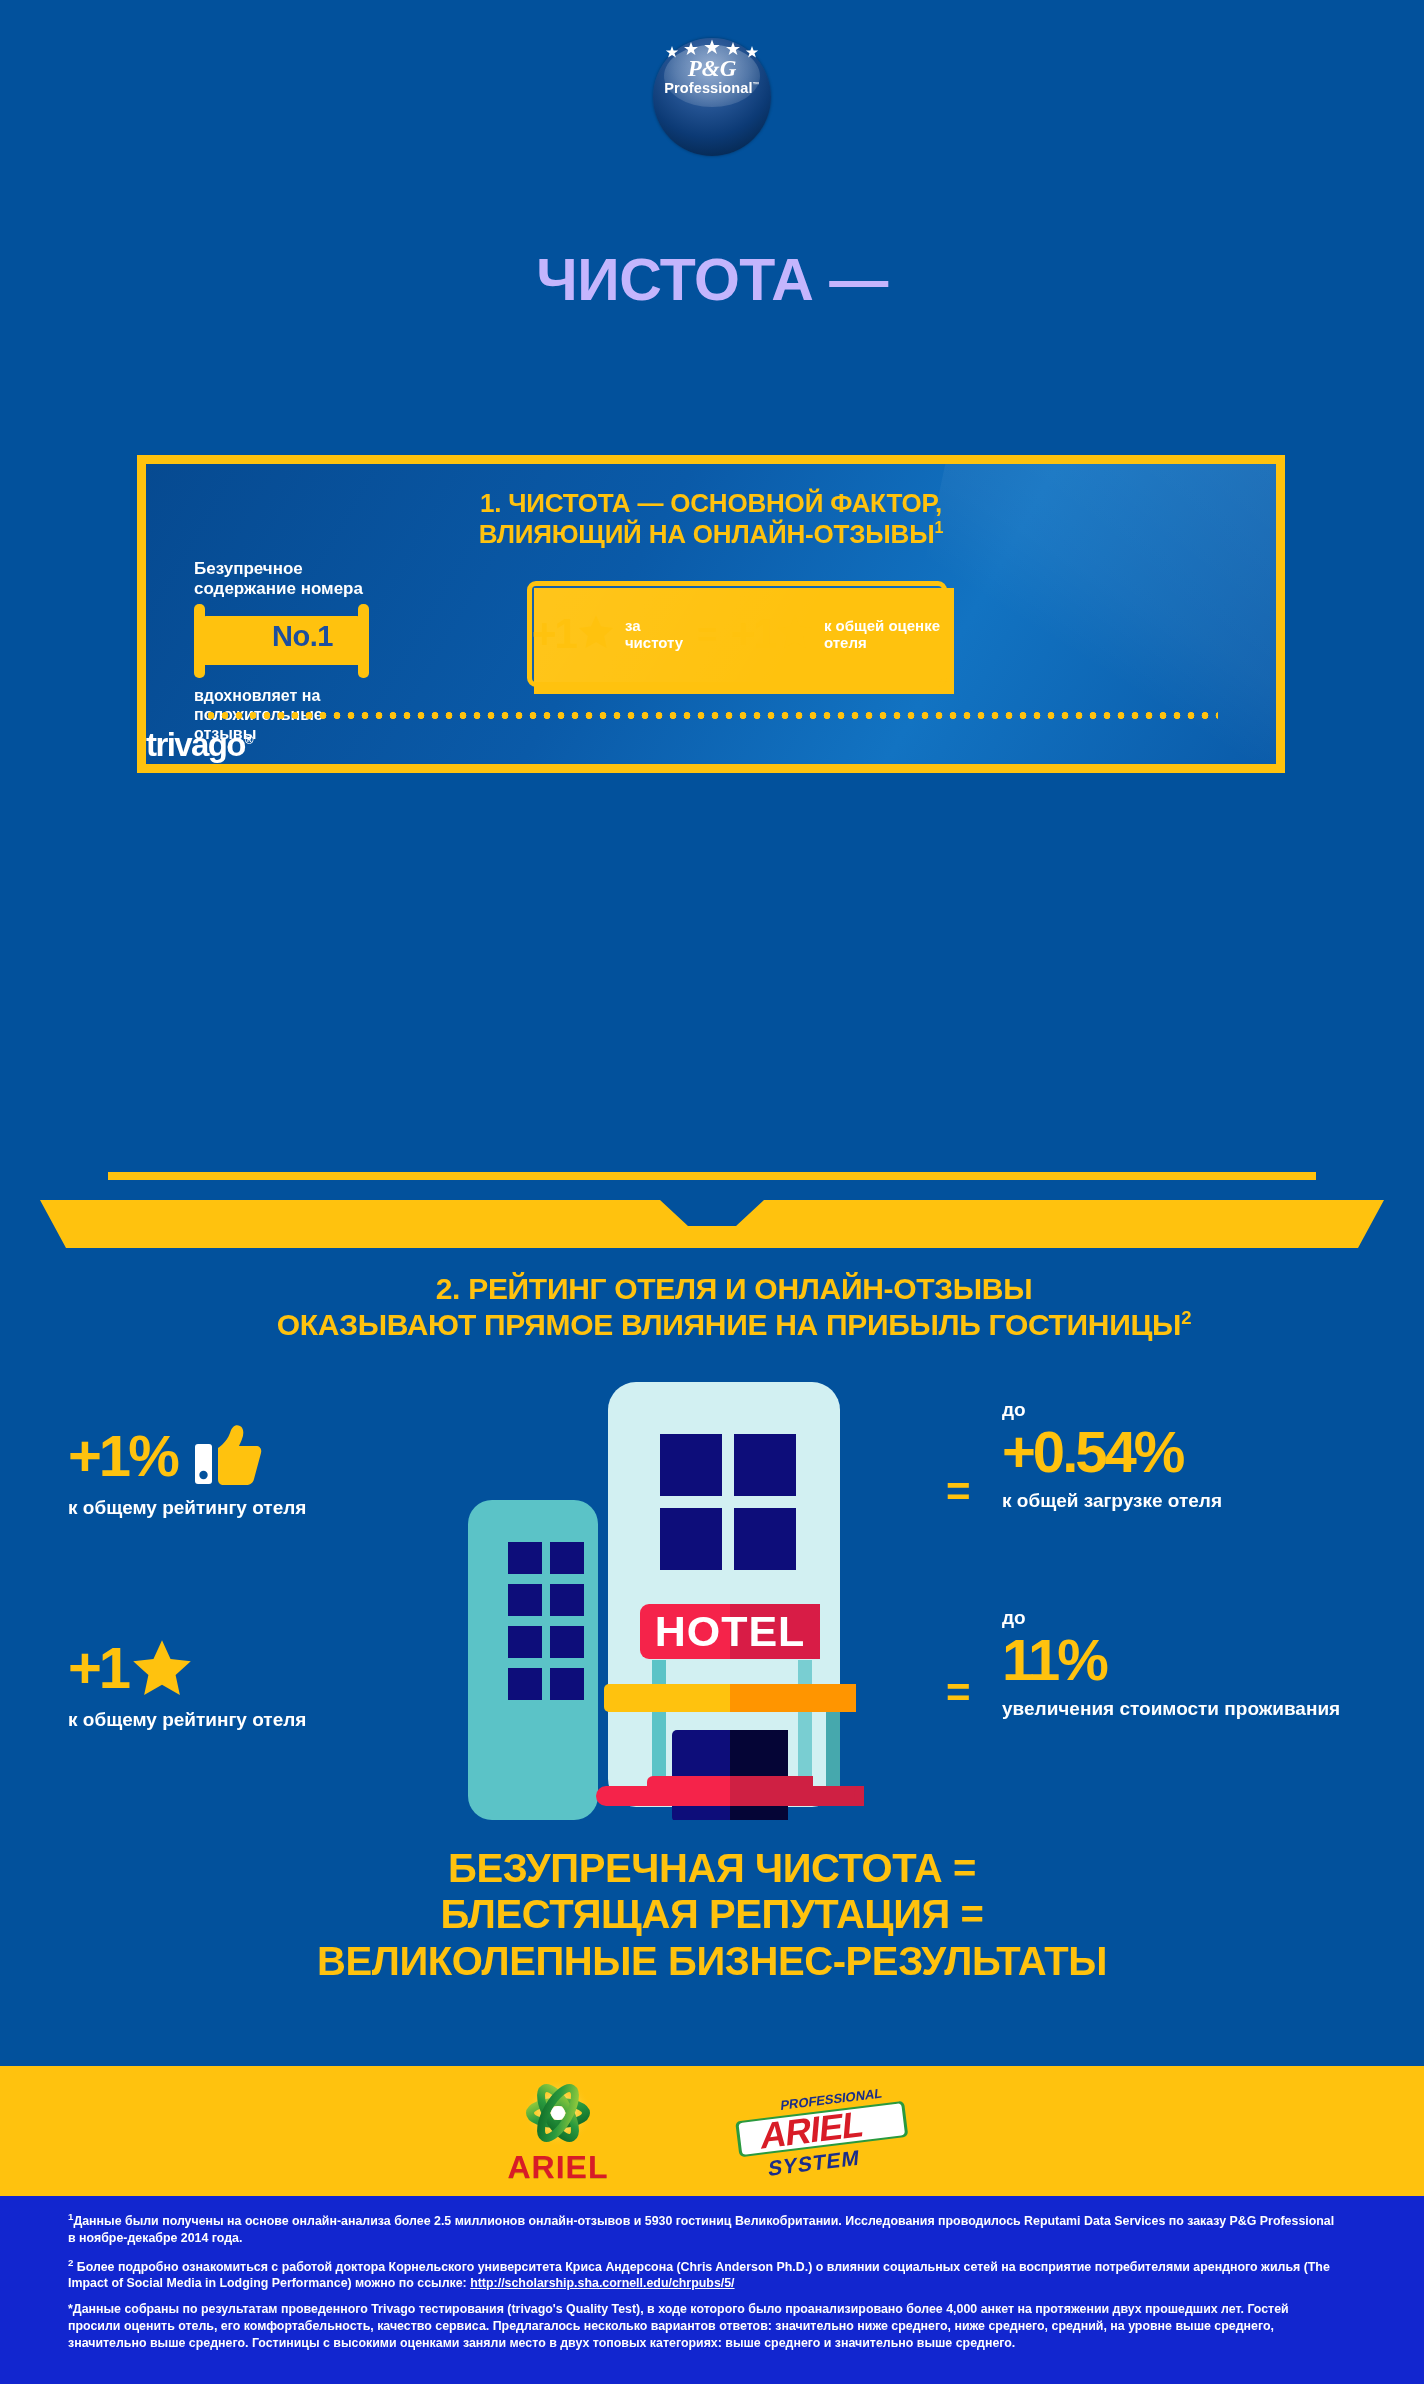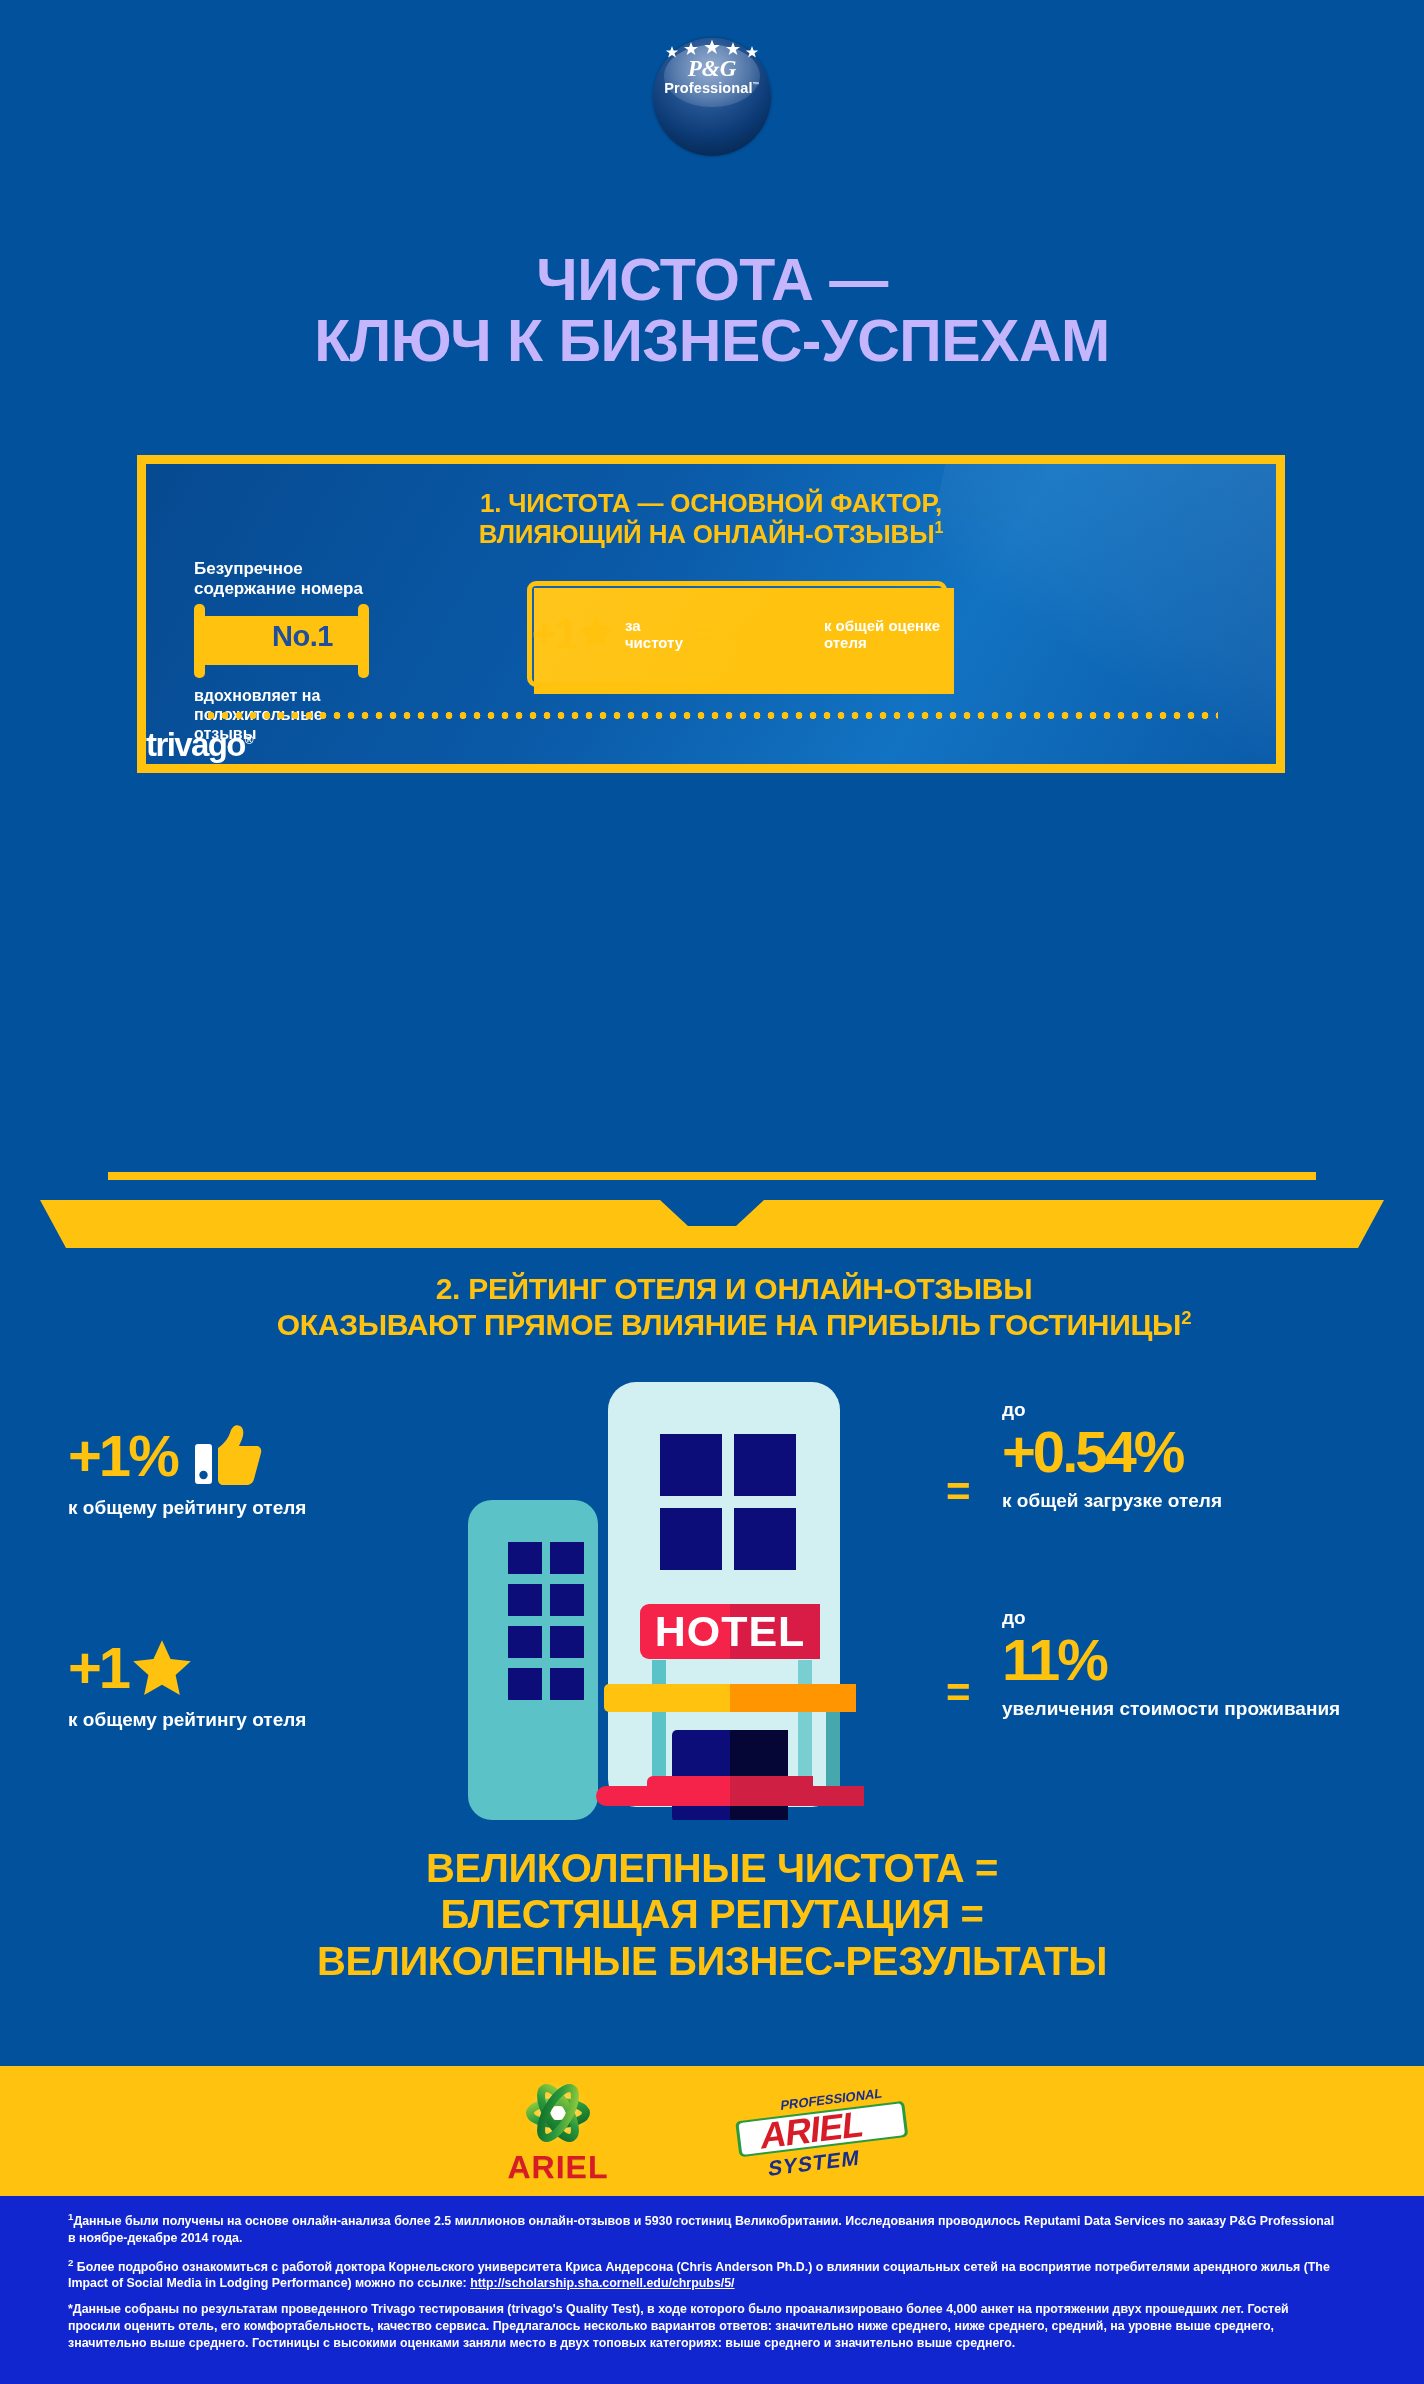--- a/index.html
+++ b/index.html
@@ -187,21 +187,20 @@
           </svg>
         </span>
         <div class="pg-name">P&amp;G</div>
         <div class="pg-prof"><span>Professional</span><span class="pg-tm">™</span></div>
       </div>
     </div>
   </div>
 
   <div class="main-title">
     <div>ЧИСТОТА —</div>
-    <div>КЛЮЧ К БИЗНЕС-УСПЕХАМ</div>
   </div>
 
   <div class="card1">
     <div class="card1-border"></div>
     <div class="card1-inner">
       <div class="card1-shine"></div>
 
       <div class="sec1-head">
         <div>1. ЧИСТОТА — ОСНОВНОЙ ФАКТОР,</div>
         <div><span>ВЛИЯЮЩИЙ НА ОНЛАЙН-ОТЗЫВЫ</span><span class="sup">1</span></div>
@@ -342,21 +341,21 @@
   </div>
 
   <div class="eqmark eq2">=</div>
   <div class="stat s-right2">
     <div class="pre">до</div>
     <div class="big">11%</div>
     <div class="cap">увеличения стоимости проживания</div>
   </div>
 
   <div class="tagline">
-    <div>ВЕЛИКОЛЕПНЫЕ ЧИСТОТА =</div>
+    <div>БЕЗУПРЕЧНАЯ ЧИСТОТА =</div>
     <div>БЛЕСТЯЩАЯ РЕПУТАЦИЯ =</div>
     <div>ВЕЛИКОЛЕПНЫЕ БИЗНЕС-РЕЗУЛЬТАТЫ</div>
   </div>
 
   <div class="brandband">
     <div class="ariel-a">
       <span>
         <svg width="96" height="70" viewBox="0 0 96 70">
           <defs>
             <radialGradient id="glow" cx="50%" cy="50%" r="50%">

